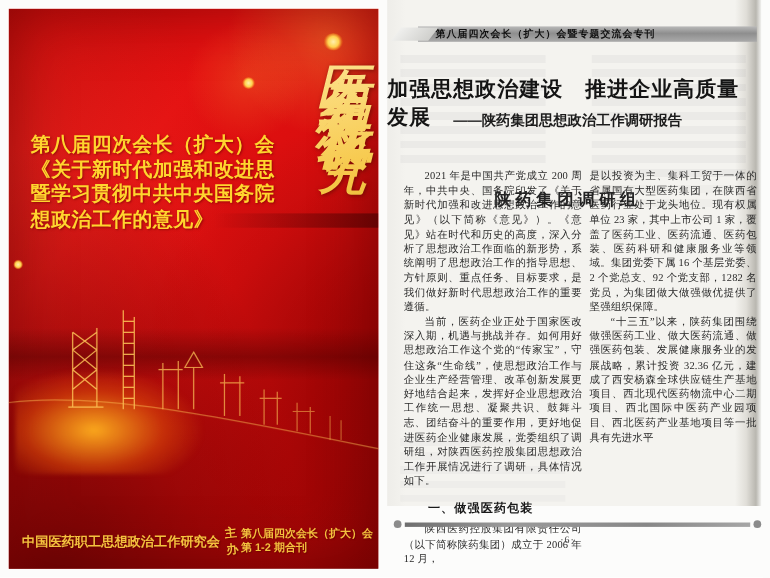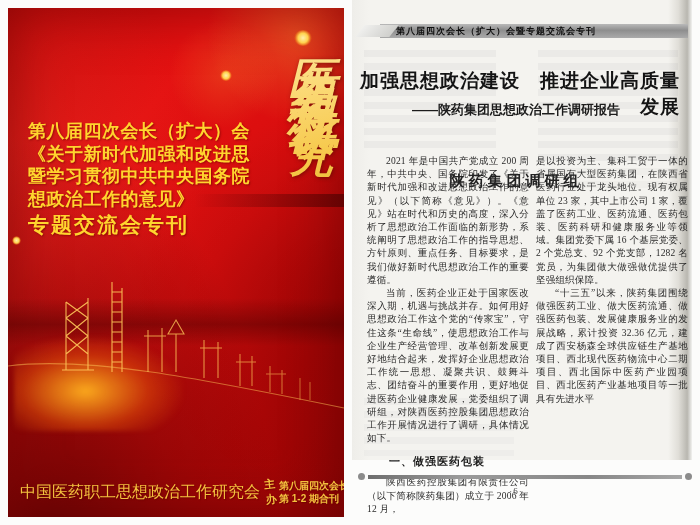--- a/index.html
+++ b/index.html
@@ -30,41 +30,41 @@
   .sparkle{position:absolute;border-radius:50%;
     background:radial-gradient(circle,#ffefad 0%,#ffd34e 40%,rgba(255,160,20,.25) 65%,transparent 75%);}
   .streak{position:absolute;right:0;top:186px;width:150px;height:13px;
     background:linear-gradient(to right,transparent,rgba(55,0,0,.55));}
   .darkband{position:absolute;left:0;top:290px;width:336px;height:48px;
     background:linear-gradient(to bottom,transparent,rgba(70,0,0,.42) 55%,transparent);}
   .flare{position:absolute;left:6px;top:328px;width:170px;height:95px;filter:blur(2px);
     background:radial-gradient(ellipse at 42% 58%,rgba(255,176,30,.95),rgba(255,110,10,.38) 45%,transparent 72%);}
   .skyline{position:absolute;left:0;top:262px;width:336px;height:165px;}
   .cover-bottom{position:absolute;left:12px;right:6px;bottom:10px;display:flex;align-items:center;}
-  .orgs{color:#f3c13e;font-weight:normal;font-size:16px;line-height:14px;white-space:nowrap;
+  .orgs{color:#f3c13e;font-weight:bold;font-size:12px;line-height:14px;white-space:nowrap;
     text-shadow:1px 1px 1px rgba(100,0,0,.6);}
   .orgs .org2{letter-spacing:1.5px;}
   .role{color:#f3c13e;font-size:11px;font-weight:bold;margin:0 3px 0 5px;transform:rotate(-6deg);
     text-shadow:1px 1px 1px rgba(100,0,0,.6);}
   .year{font-family:"DejaVu Serif","Liberation Serif",serif;font-weight:400;font-size:40px;
     line-height:1;color:#f0c14c;letter-spacing:1px;margin-right:5px;
     text-shadow:1px 1px 2px rgba(100,0,0,.6);}
   .issue{color:#f3c13e;font-weight:bold;font-size:10px;line-height:13px;white-space:nowrap;
     text-shadow:1px 1px 1px rgba(100,0,0,.6);}
 
   
   .page{position:absolute;left:352px;top:0;width:340px;height:460px;
     background:linear-gradient(to right,#eeede9,#f4f3ef 5%,#f4f3ef 93%,#e0ded8 96%,#b9b7b0 98.6%,#f2f2f0);}
   .hdr{position:absolute;left:28px;right:4px;top:24px;height:14px;
     background:linear-gradient(to bottom,#b9b9b9,#8e8e8e 45%,#aaaaaa);
     display:flex;align-items:center;padding-left:16px;box-sizing:border-box;}
   .hdr-tri{position:absolute;left:-20px;top:1px;width:34px;height:12px;
     background:linear-gradient(100deg,#f0f0ee,#cfcfcc);transform:skewX(-38deg);}
   .hdr-text{position:relative;font-size:9px;font-weight:bold;color:#101010;letter-spacing:1px;}
-  .title{position:absolute;left:0;right:12px;top:68px;text-align:right;
+  .title{position:absolute;left:0;right:12px;top:68px;text-align:left;
     font-size:19px;font-weight:bold;color:#141414;letter-spacing:1px;}
   .subtitle{position:absolute;left:0;right:12px;top:101px;text-align:center;
     font-size:13px;font-weight:bold;color:#1c1c1c;}
   .author{position:absolute;left:0;right:12px;top:132px;text-align:center;
     font-size:15px;font-weight:bold;color:#222;letter-spacing:4px;margin-top:40px;}
   .col{position:absolute;top:155px;}
   .col1{left:15px;width:162px;}
   .col2{left:184px;width:152px;}
   .col p{margin:0;font-family:"Liberation Serif","DejaVu Serif",serif;
     font-size:9.5px;line-height:13.2px;letter-spacing:.2px;color:#2a2a2a;
@@ -112,21 +112,20 @@
       </g>
     </svg>
 
     <div class="v-title">医药思想文化研究</div>
 
     <div class="announce">
       <div>第八届四次会长（扩大）会</div>
       <div>《关于新时代加强和改进思</div>
       <div>暨学习贯彻中共中央国务院</div>
       <div>想政治工作的意见》</div>
-      <div class="emph">专题交流会专刊</div>
     </div>
 
     <div class="cover-bottom">
       <div class="orgs">
         <div>中国医药职工思想政治工作研究会</div>
       </div>
       <div class="role">主办</div>
       <div class="issue">
         <div>第八届四次会长（扩大）会</div>
         <div>第 1-2 期合刊</div>

